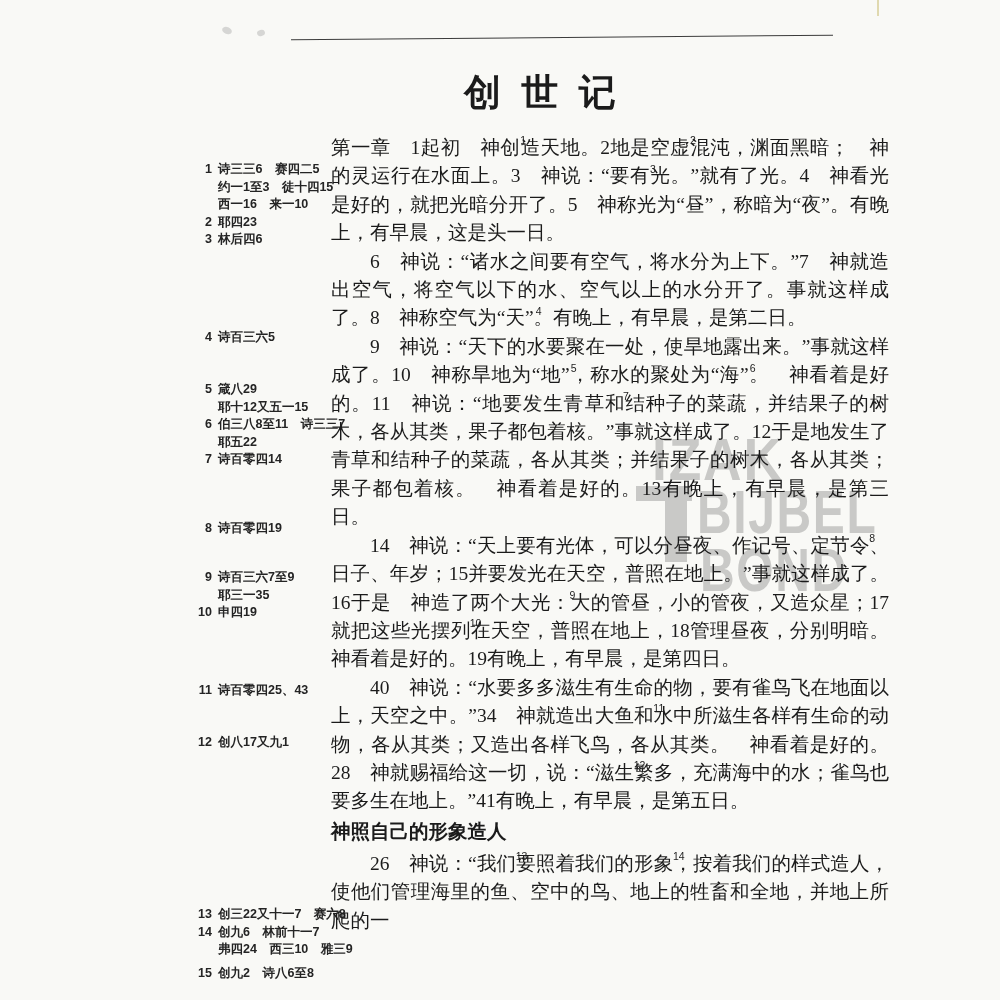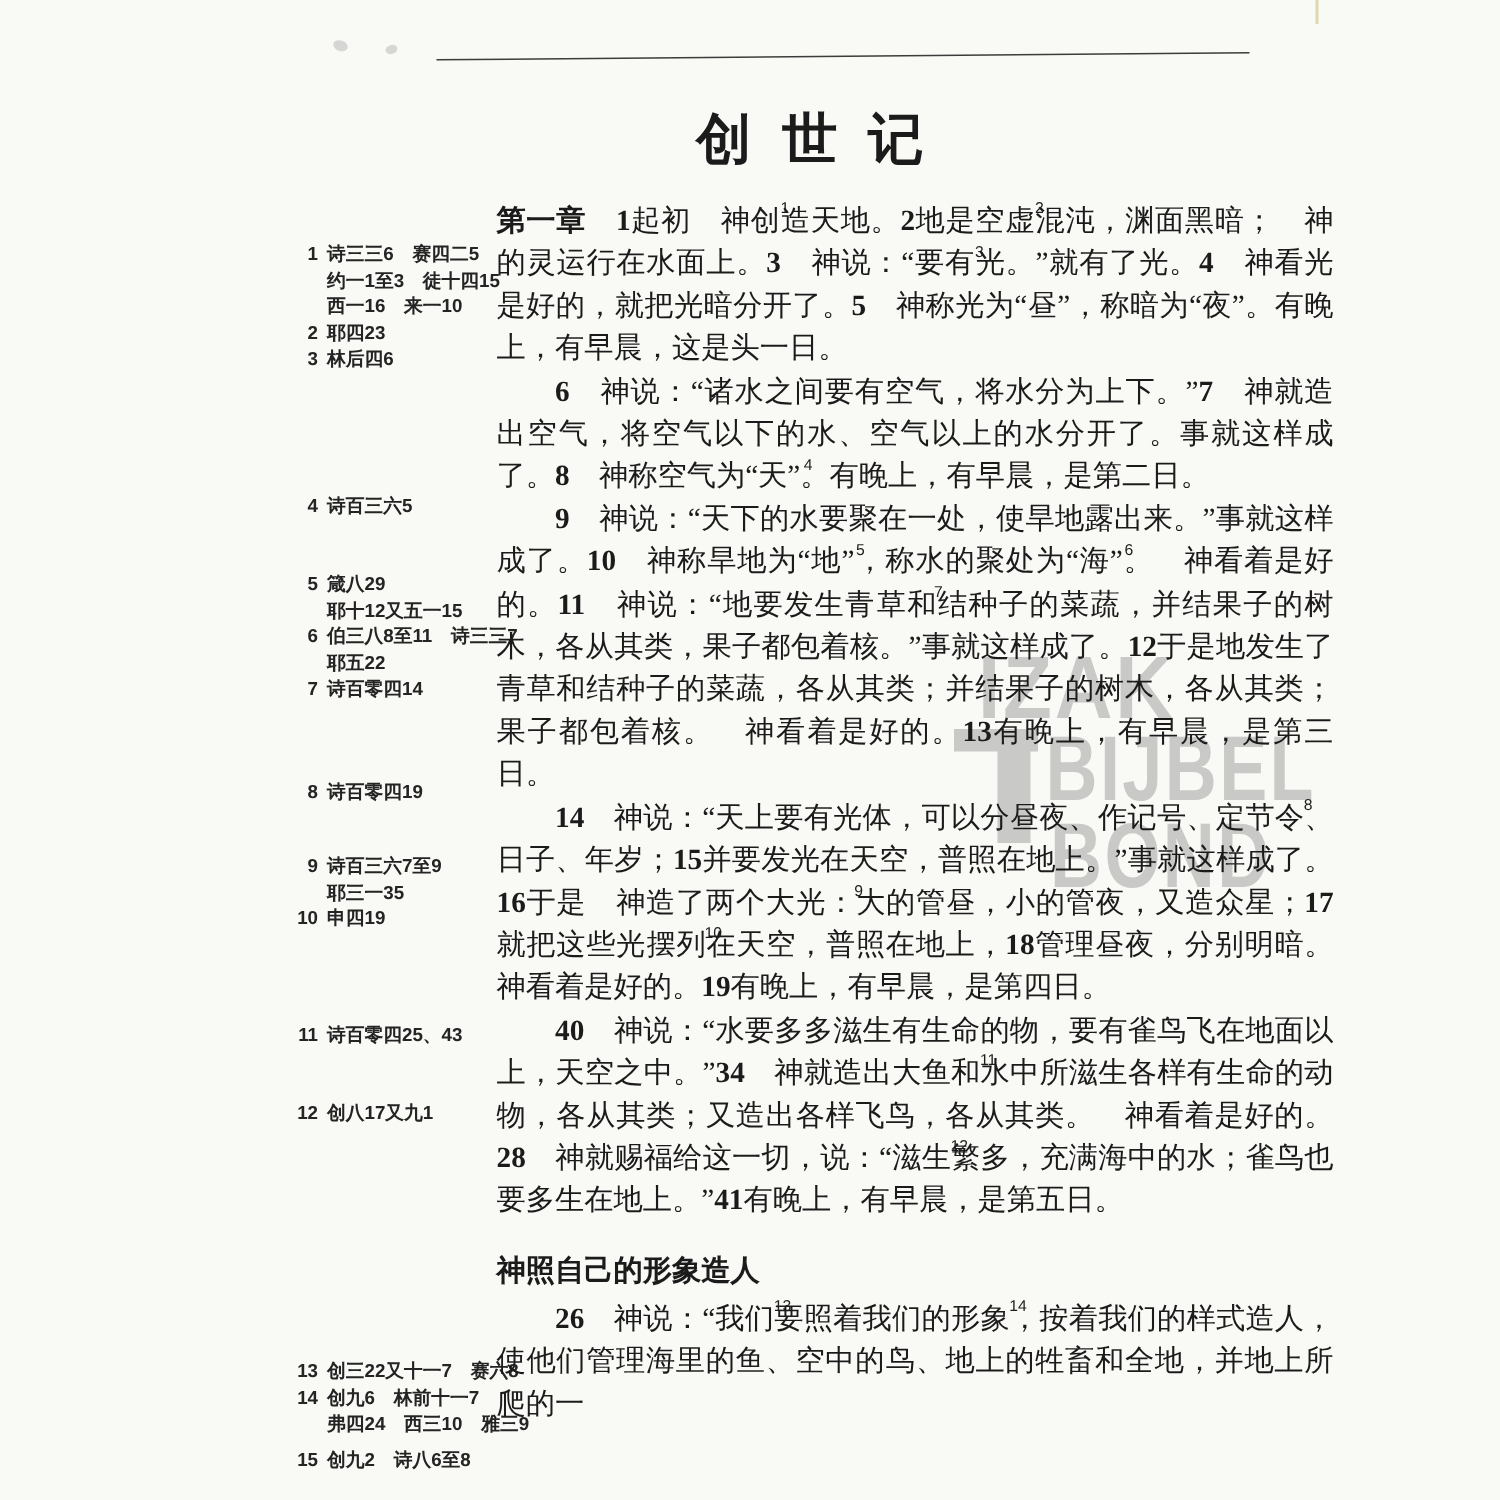--- a/index.html
+++ b/index.html
@@ -40,24 +40,24 @@
   #margin-col{position:absolute;left:0;top:0;z-index:2;
     font-family:"Liberation Sans","DejaVu Sans",sans-serif;}
   .ref-group{position:absolute;left:192px;width:145px;}
   .ref-row{display:flex;font-size:12.5px;line-height:17.6px;font-weight:bold;color:#242424;}
   .ref-num{width:20px;flex:0 0 20px;text-align:right;padding-right:6px;}
   .ref-text{white-space:nowrap;}
 
   
   #text-col{position:absolute;left:331px;top:134px;width:558px;z-index:2;}
   .section-heading{font-size:19.5px;font-weight:bold;margin:0 0 6px 0;line-height:24px;}
-  .section-heading.later{margin-top:20px;}
+  .section-heading.later{margin-top:4px;}
   .para{margin:0;font-size:19.5px;line-height:28.4px;text-align:justify;text-justify:inter-ideograph;}
   .para.indent{text-indent:39px;}
-  .vnum{font-family:"Liberation Serif","DejaVu Serif",serif;font-weight:bold;}
+  .vnum{font-family:"Liberation Serif","DejaVu Serif",serif;font-weight:normal;}
   .supref{display:inline-block;width:0;position:relative;}
   .supref>span{
     position:absolute;left:0;bottom:.78em;
     font-size:10.5px;line-height:1;font-weight:normal;
     font-family:"Liberation Sans","DejaVu Sans",sans-serif;color:#1d1d1d;
   }
 </style>
 </head>
 <body>
 

